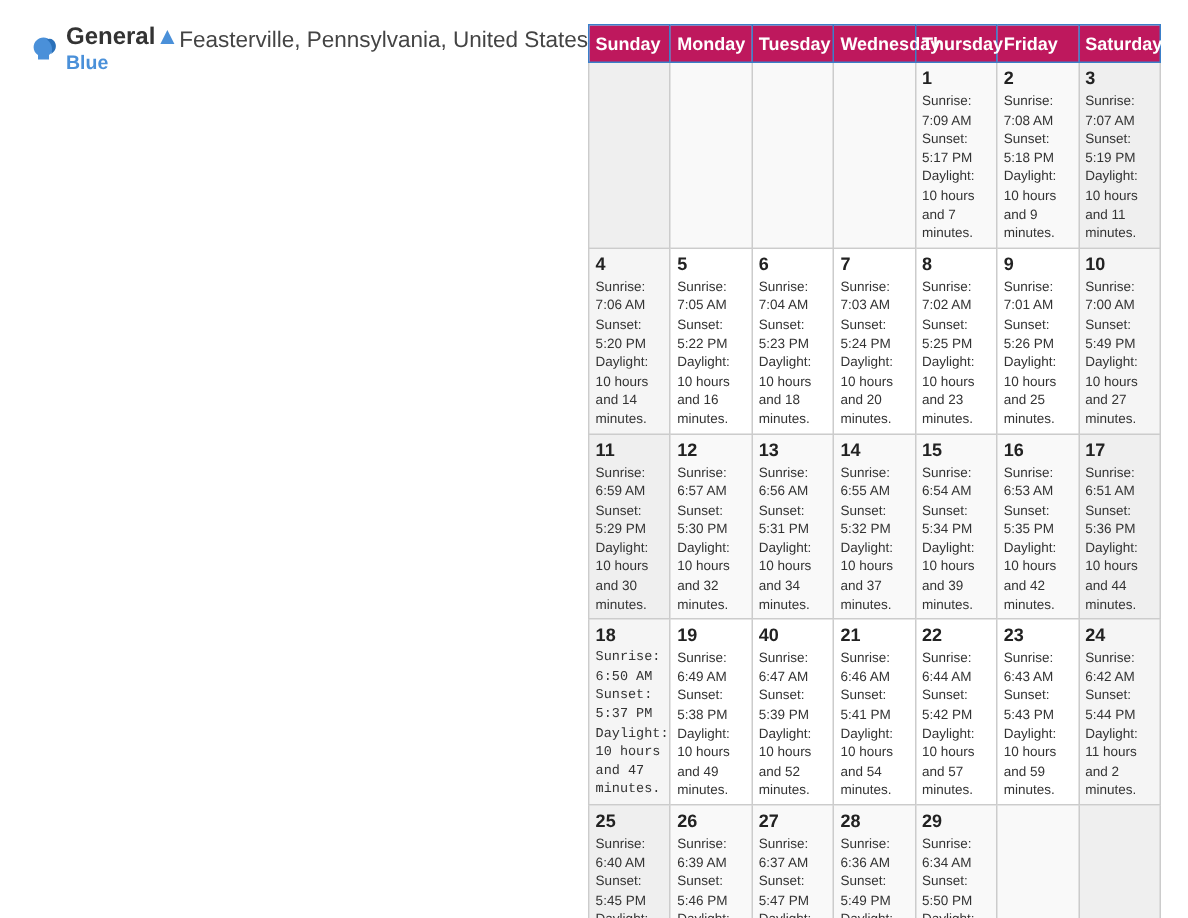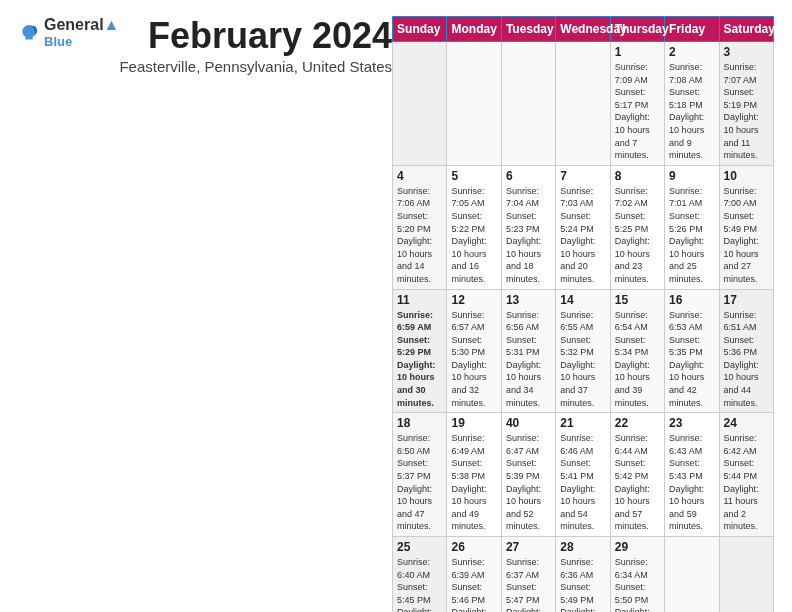--- a/index.html
+++ b/index.html
@@ -104,21 +104,20 @@
       <svg class="logo-icon" viewBox="0 0 30 30" xmlns="http://www.w3.org/2000/svg">
         <path d="M15 4 C10 4 6 8 6 13 C6 16 7.5 18.5 10 20 L10 24 L20 24 L20 20 C22.5 18.5 24 16 24 13 C24 8 20 4 15 4Z" fill="#4a90d9"></path>
         <path d="M18 6 C22 9 24 14 22 19 C25 17 27 14 26 10 C25 6 21 4 18 6Z" fill="#2a70b9"></path>
       </svg>
       <div>
         <div style="font-size:16px;font-weight:bold;color:#333;">General<span style="color:#4a90d9;">▲</span></div>
         <div style="font-size:13px;font-weight:bold;color:#4a90d9;">Blue</div>
       </div>
     </div>
     <div class="title-block">
-      <div class="main-title">February 2024</div>
       <div class="subtitle">Feasterville, Pennsylvania, United States</div>
     </div>
   </div>
 
   <table class="calendar">
     <thead>
       <tr>
         <th>Sunday</th>
         <th>Monday</th>
         <th>Tuesday</th>
@@ -203,21 +202,21 @@
             <span class="day-num">10</span>
             <div class="day-info" style="white-space: pre-line;">Sunrise: 7:00 AM
 Sunset: 5:49 PM
 Daylight: 10 hours
 and 27 minutes.</div>
           </td>
         </tr>
         <tr class="row-shade">
           <td>
             <span class="day-num">11</span>
-            <div class="day-info" style="white-space: pre-line; font-weight: bold;">Sunrise: 6:59 AM
+            <div class="day-info" style="white-space: pre-line;">Sunrise: 6:59 AM
 Sunset: 5:29 PM
 Daylight: 10 hours
 and 30 minutes.</div>
           </td>
           <td>
             <span class="day-num">12</span>
             <div class="day-info" style="white-space: pre-line;">Sunrise: 6:57 AM
 Sunset: 5:30 PM
 Daylight: 10 hours
 and 32 minutes.</div>
@@ -254,21 +253,21 @@
             <span class="day-num">17</span>
             <div class="day-info" style="white-space: pre-line;">Sunrise: 6:51 AM
 Sunset: 5:36 PM
 Daylight: 10 hours
 and 44 minutes.</div>
           </td>
         </tr>
         <tr>
           <td>
             <span class="day-num">18</span>
-            <div class="day-info" style="white-space: pre-line;">Sunrise: 6:50 AM
+            <div class="day-info" style="white-space: pre-line; font-family: Liberation Mono, monospace;">Sunrise: 6:50 AM
 Sunset: 5:37 PM
 Daylight: 10 hours
 and 47 minutes.</div>
           </td>
           <td>
             <span class="day-num">19</span>
             <div class="day-info" style="white-space: pre-line;">Sunrise: 6:49 AM
 Sunset: 5:38 PM
 Daylight: 10 hours
 and 49 minutes.</div>

